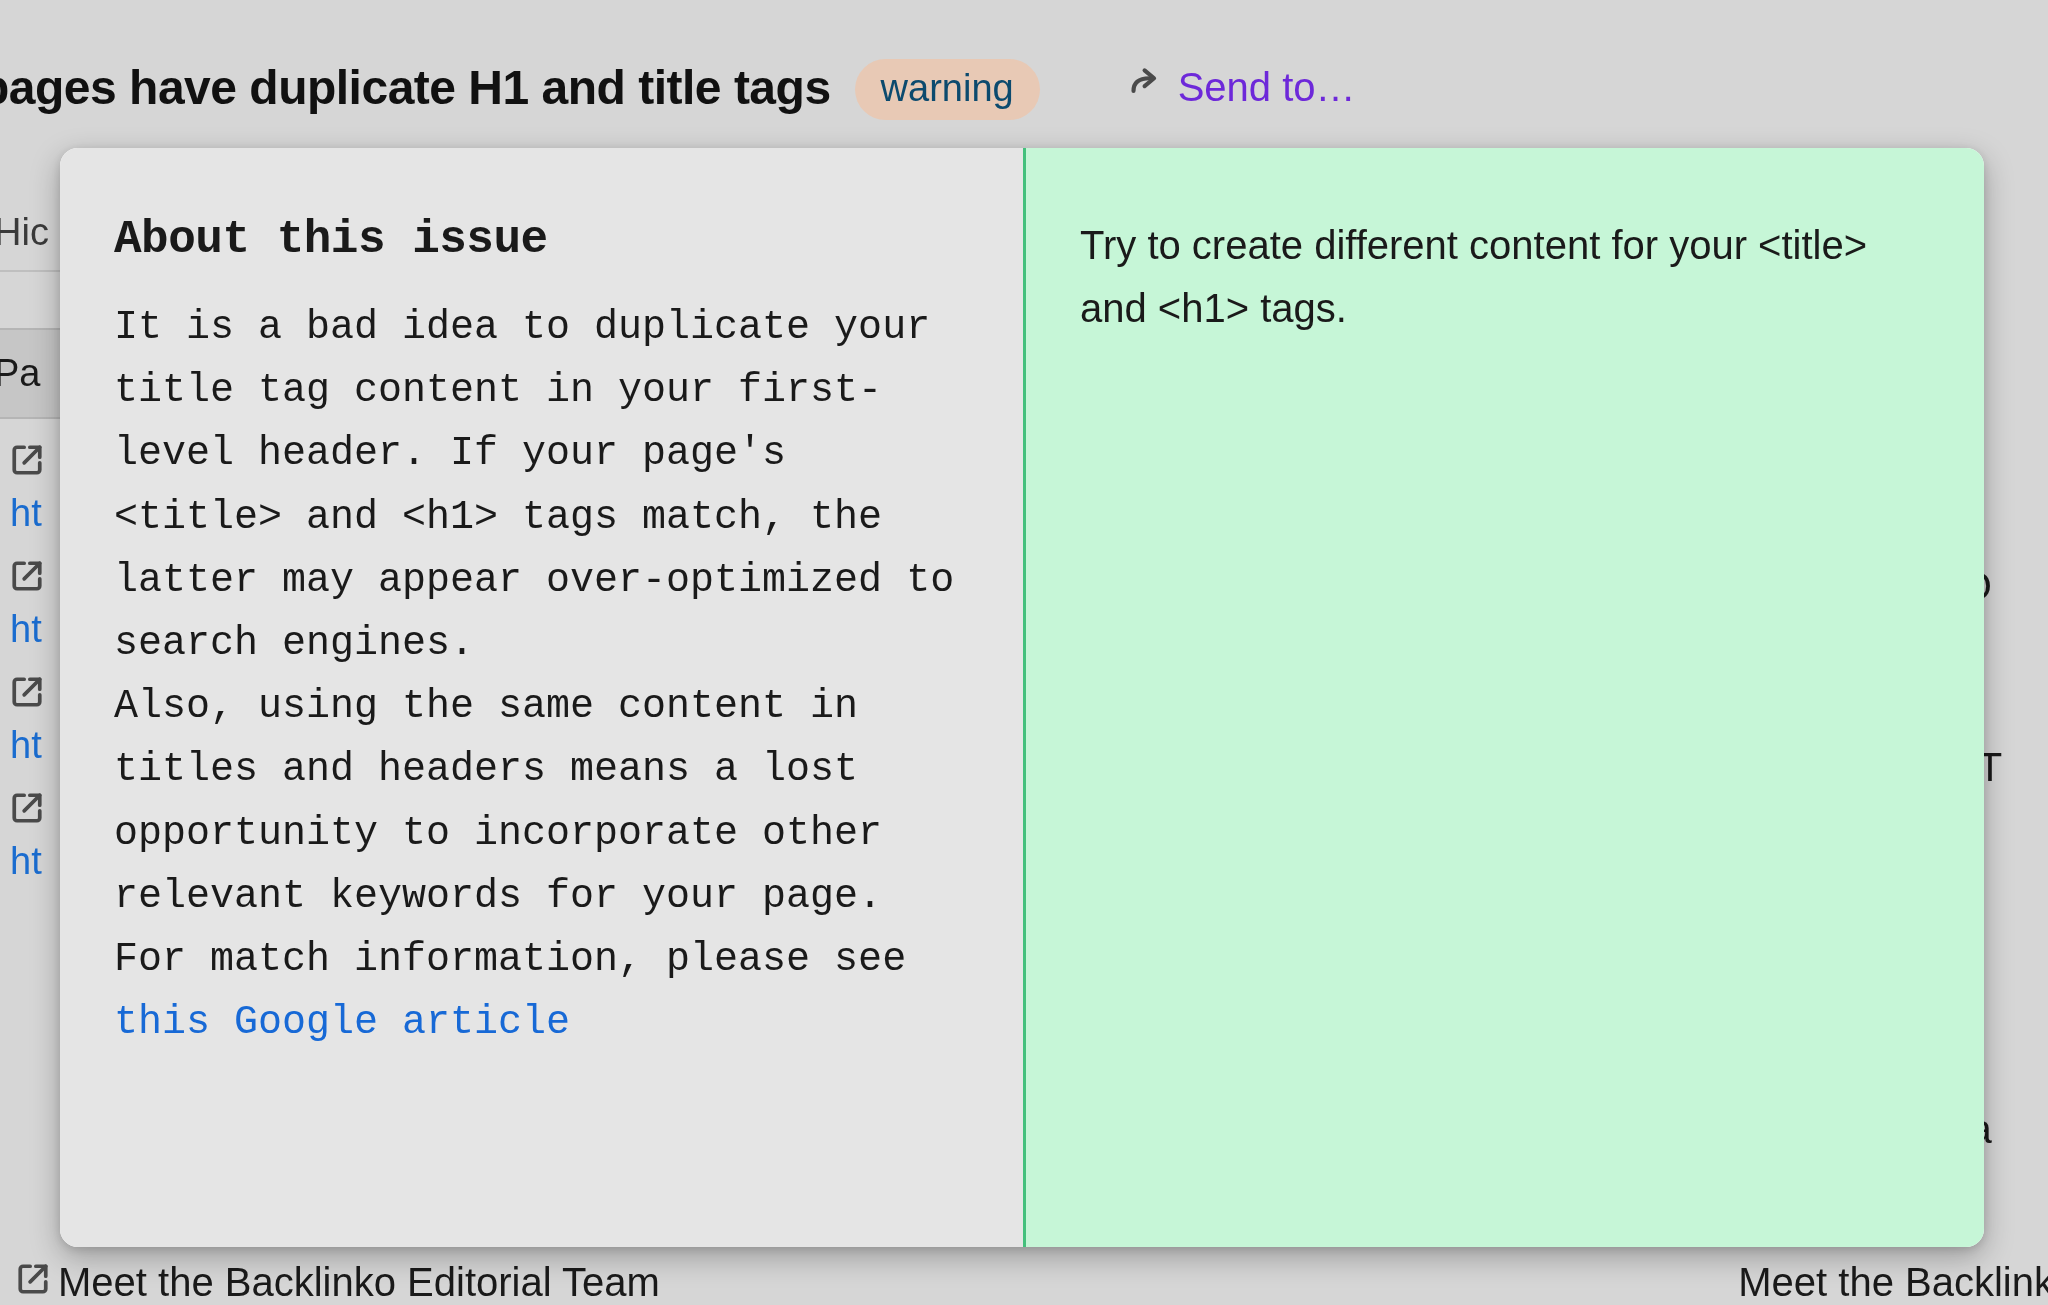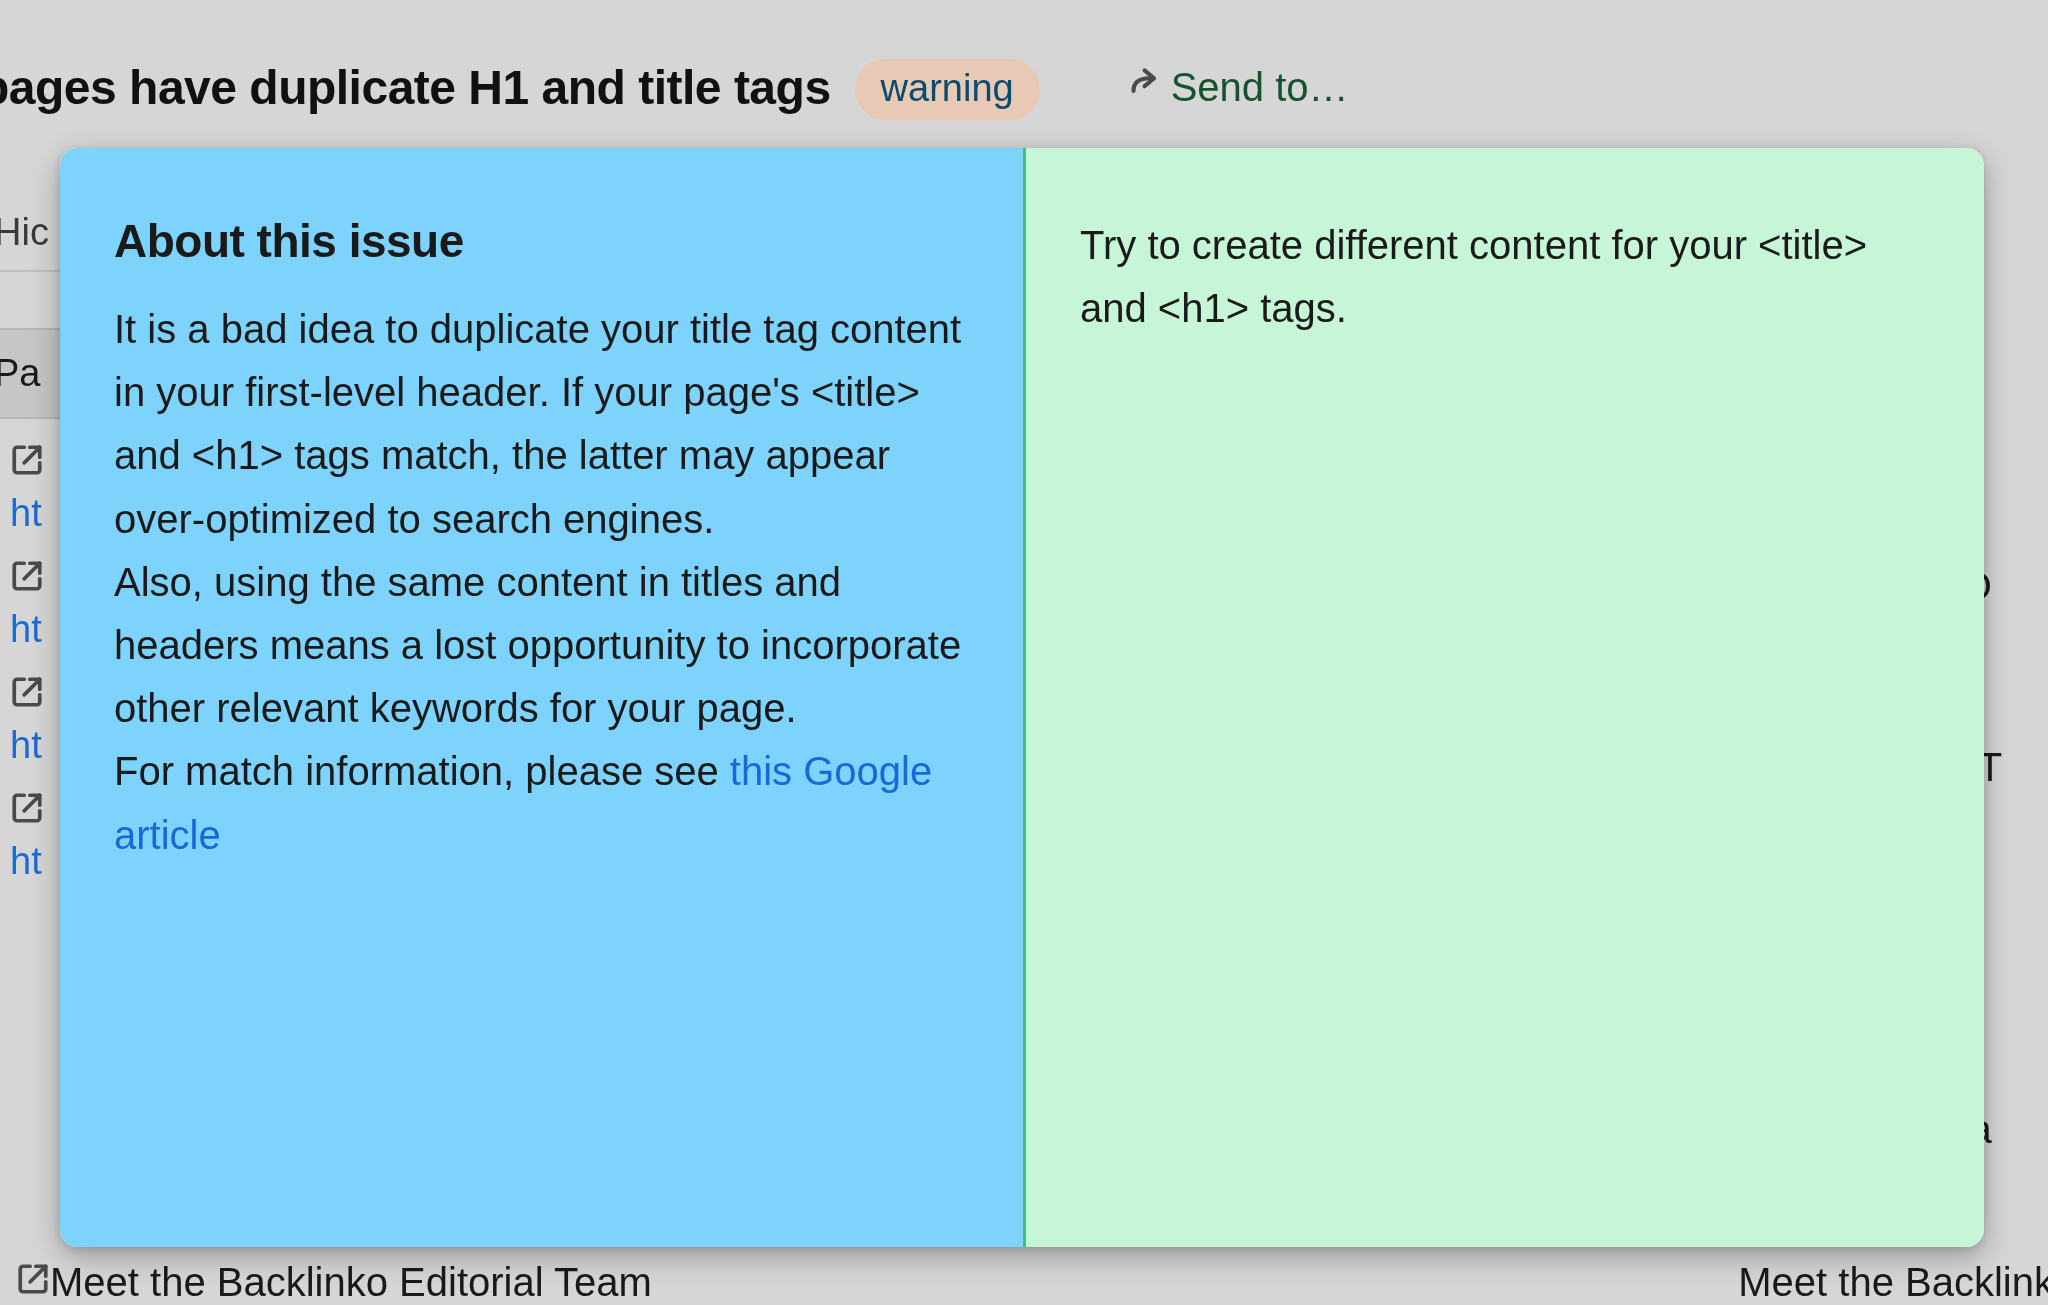--- a/index.html
+++ b/index.html
@@ -52,23 +52,23 @@
   }
   .bg-whyfix {
     font-size: 40px;
     color: #4a4a4a;
     border-bottom: 3px dashed #a0a0a0;
     padding-bottom: 2px;
   }
   .bg-sendto {
     display: inline-flex;
     align-items: center;
-    gap: 9px;
-    font-size: 40px;
-    color: #14532d;
+    gap: 16px;
+    font-size: 40px;
+    color: #6d28d9;
     margin-left: 60px;
   }
   .bg-sendto svg { width: 38px; height: 38px; }
 
   .bg-leftcol {
     position: absolute;
     top: 205px;
     left: -6px;
     width: 120px;
     font-size: 38px;
@@ -95,21 +95,21 @@
   }
   .bg-leftcol .link-cell .ht { color: #1a6ccf; font-size: 38px; }
   .bg-leftcol .iconbox svg { width: 34px; height: 34px; color:#4a4a4a; }
 
   .bg-bottom {
     position: absolute;
     left: 16px;
     bottom: 0;
     display: flex;
     align-items: center;
-    gap: 0;
+    gap: 8px;
     font-size: 40px;
     color: #1a1a1a;
   }
   .bg-bottom svg { width: 34px; height: 34px; color:#4a4a4a; }
 
   .bg-rightcol {
     position: absolute;
     top: 564px;
     right: -6px;
     width: 120px;
@@ -138,21 +138,22 @@
     box-shadow: 0 10px 30px rgba(0,0,0,0.28), 0 2px 8px rgba(0,0,0,0.12);
     display: flex;
     overflow: hidden;
   }
   .pop-left, .pop-right {
     padding: 66px 56px 48px 54px;
   }
   .pop-left {
     flex: 0 0 966px;
     border-right: 3px solid #44c07c;
-    background: #7dd3fc;
+    background: #e5e5e5;
+    font-family: Liberation Mono, monospace;
   }
   .pop-right {
     flex: 1 1 auto;
     background: #c6f6d7;
   }
   .pop-h {
     font-size: 46px;
     font-weight: 800;
     letter-spacing: -0.5px;
     margin-bottom: 30px;

